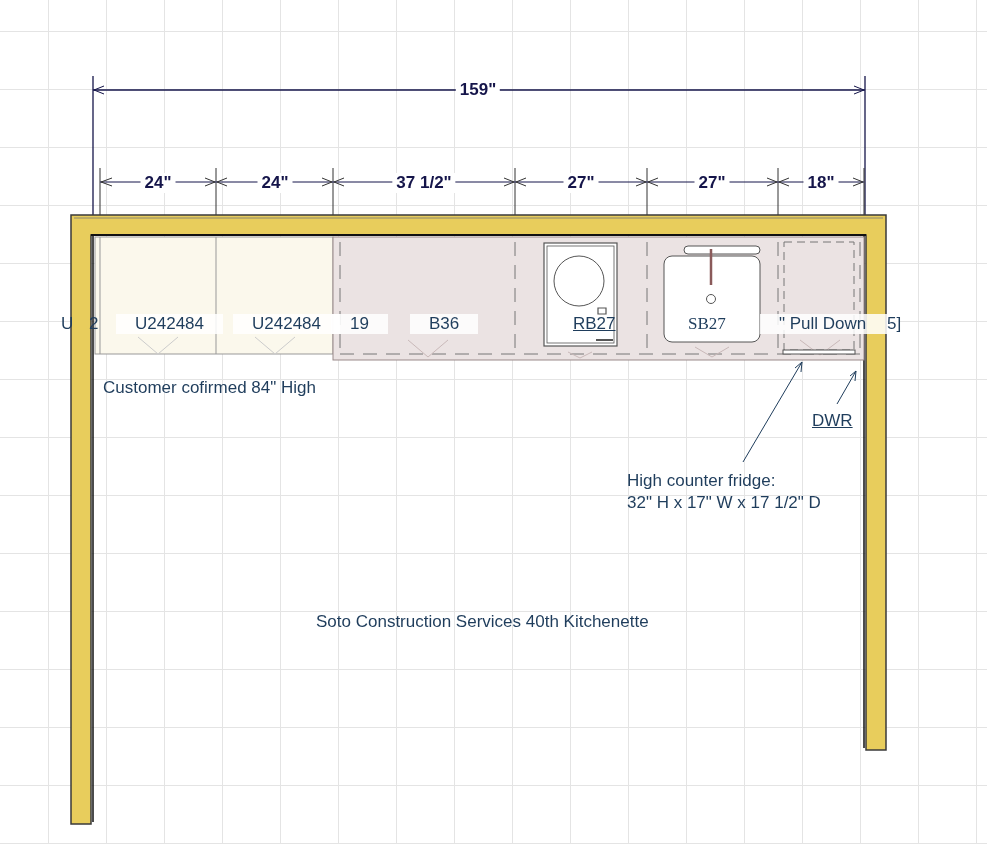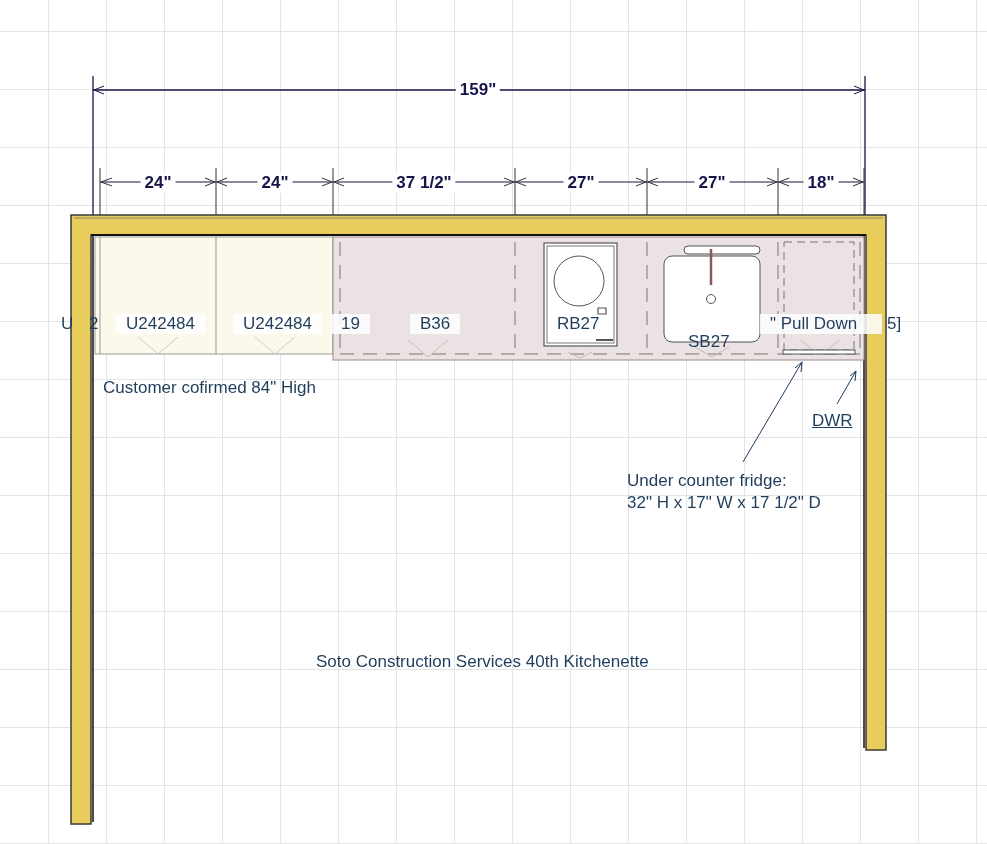--- a/index.html
+++ b/index.html
@@ -11,21 +11,21 @@
       linear-gradient(to bottom, #e4e4e4 1px, transparent 1px);
     background-size:58px 58px;
     background-position:48px 31px;
     font-family:"Liberation Sans", sans-serif;
   }
   svg.plan { position:absolute; left:0; top:0; }
   .lbl {
     position:absolute; color:#1f3d5c; font-size:17px; white-space:nowrap;
     line-height:20px;
   }
-  .cab-lbl { background:rgba(255,255,255,0.85); padding:0 10px; }
+  .cab-lbl { background:rgba(255,255,255,0.85); padding:0 19px; }
   .dim {
     position:absolute; color:#15154a; font-size:17px; font-weight:bold;
     background:#fff; padding:0 4px; line-height:20px; white-space:nowrap;
     transform:translateX(-50%);
   }
 </style>
 </head>
 <body>
 
 <svg class="plan" width="987" height="844" viewBox="0 0 987 844">
@@ -129,23 +129,23 @@
 <div class="dim" style="left:581px; top:173px;">27"</div>
 <div class="dim" style="left:712px; top:173px;">27"</div>
 <div class="dim" style="left:821px; top:173px;">18"</div>
 
 <div class="lbl" style="left:61px; top:314px;">U</div>
 <div class="lbl" style="left:89px; top:314px;">2</div>
 <div class="lbl cab-lbl" style="left:116px; top:314px;">U242484</div>
 <div class="lbl cab-lbl" style="left:233px; top:314px;">U242484</div>
 <div class="lbl cab-lbl" style="left:331px; top:314px;">19</div>
 <div class="lbl cab-lbl" style="left:410px; top:314px;">B36</div>
-<div class="lbl" style="left:557px; top:314px;">RB27</div>
-<div class="lbl" style="left:688px; top:332px;">SB27</div>
+<div class="lbl" style="left:573px; top:314px;text-decoration:underline;">RB27</div>
+<div class="lbl" style="left:688px; top:314px;font-family:Liberation Serif, serif;">SB27</div>
 <div class="lbl cab-lbl" style="left:760px; top:314px; width:102px; overflow:hidden;">" Pull Down</div>
 <div class="lbl" style="left:887px; top:314px;">5]</div>
 
 <div class="lbl" style="left:103px; top:378px;">Customer cofirmed 84" High</div>
 <div class="lbl" style="left:812px; top:411px;text-decoration:underline;">DWR</div>
-<div class="lbl" style="left:627px; top:471px;">Under counter fridge:</div>
+<div class="lbl" style="left:627px; top:471px;">High counter fridge:</div>
 <div class="lbl" style="left:627px; top:493px;">32" H x 17" W x 17 1/2" D</div>
 
-<div class="lbl" style="left:316px; top:652px;">Soto Construction Services 40th Kitchenette</div>
+<div class="lbl" style="left:316px; top:612px;">Soto Construction Services 40th Kitchenette</div>
 
 </body></html>

